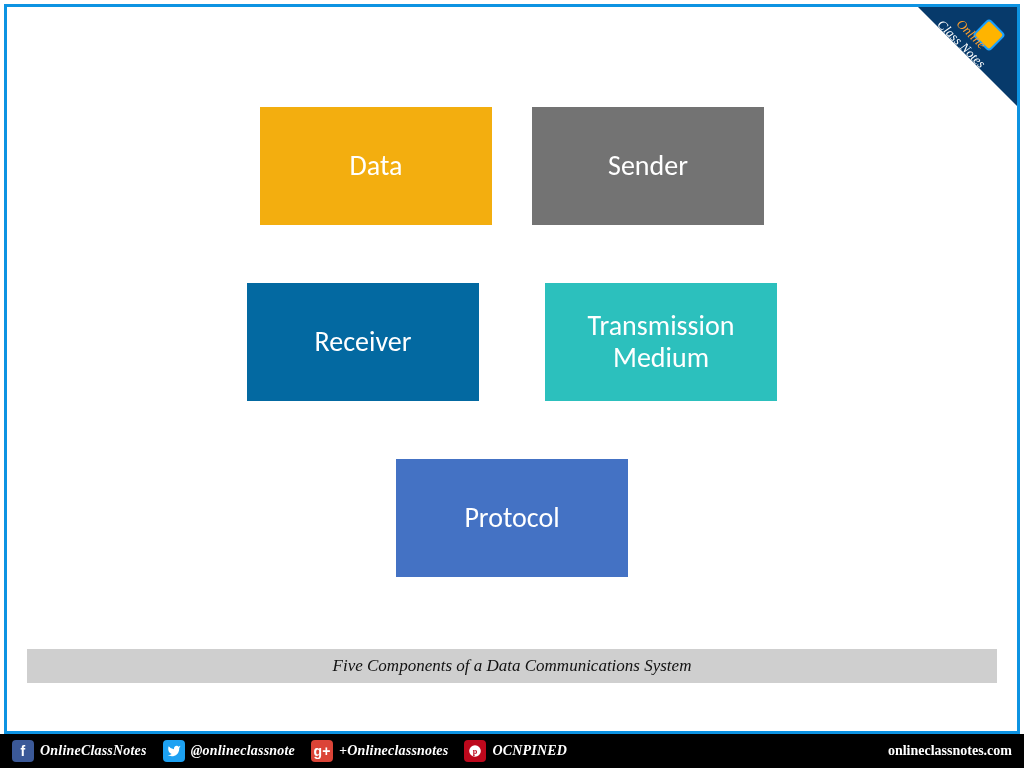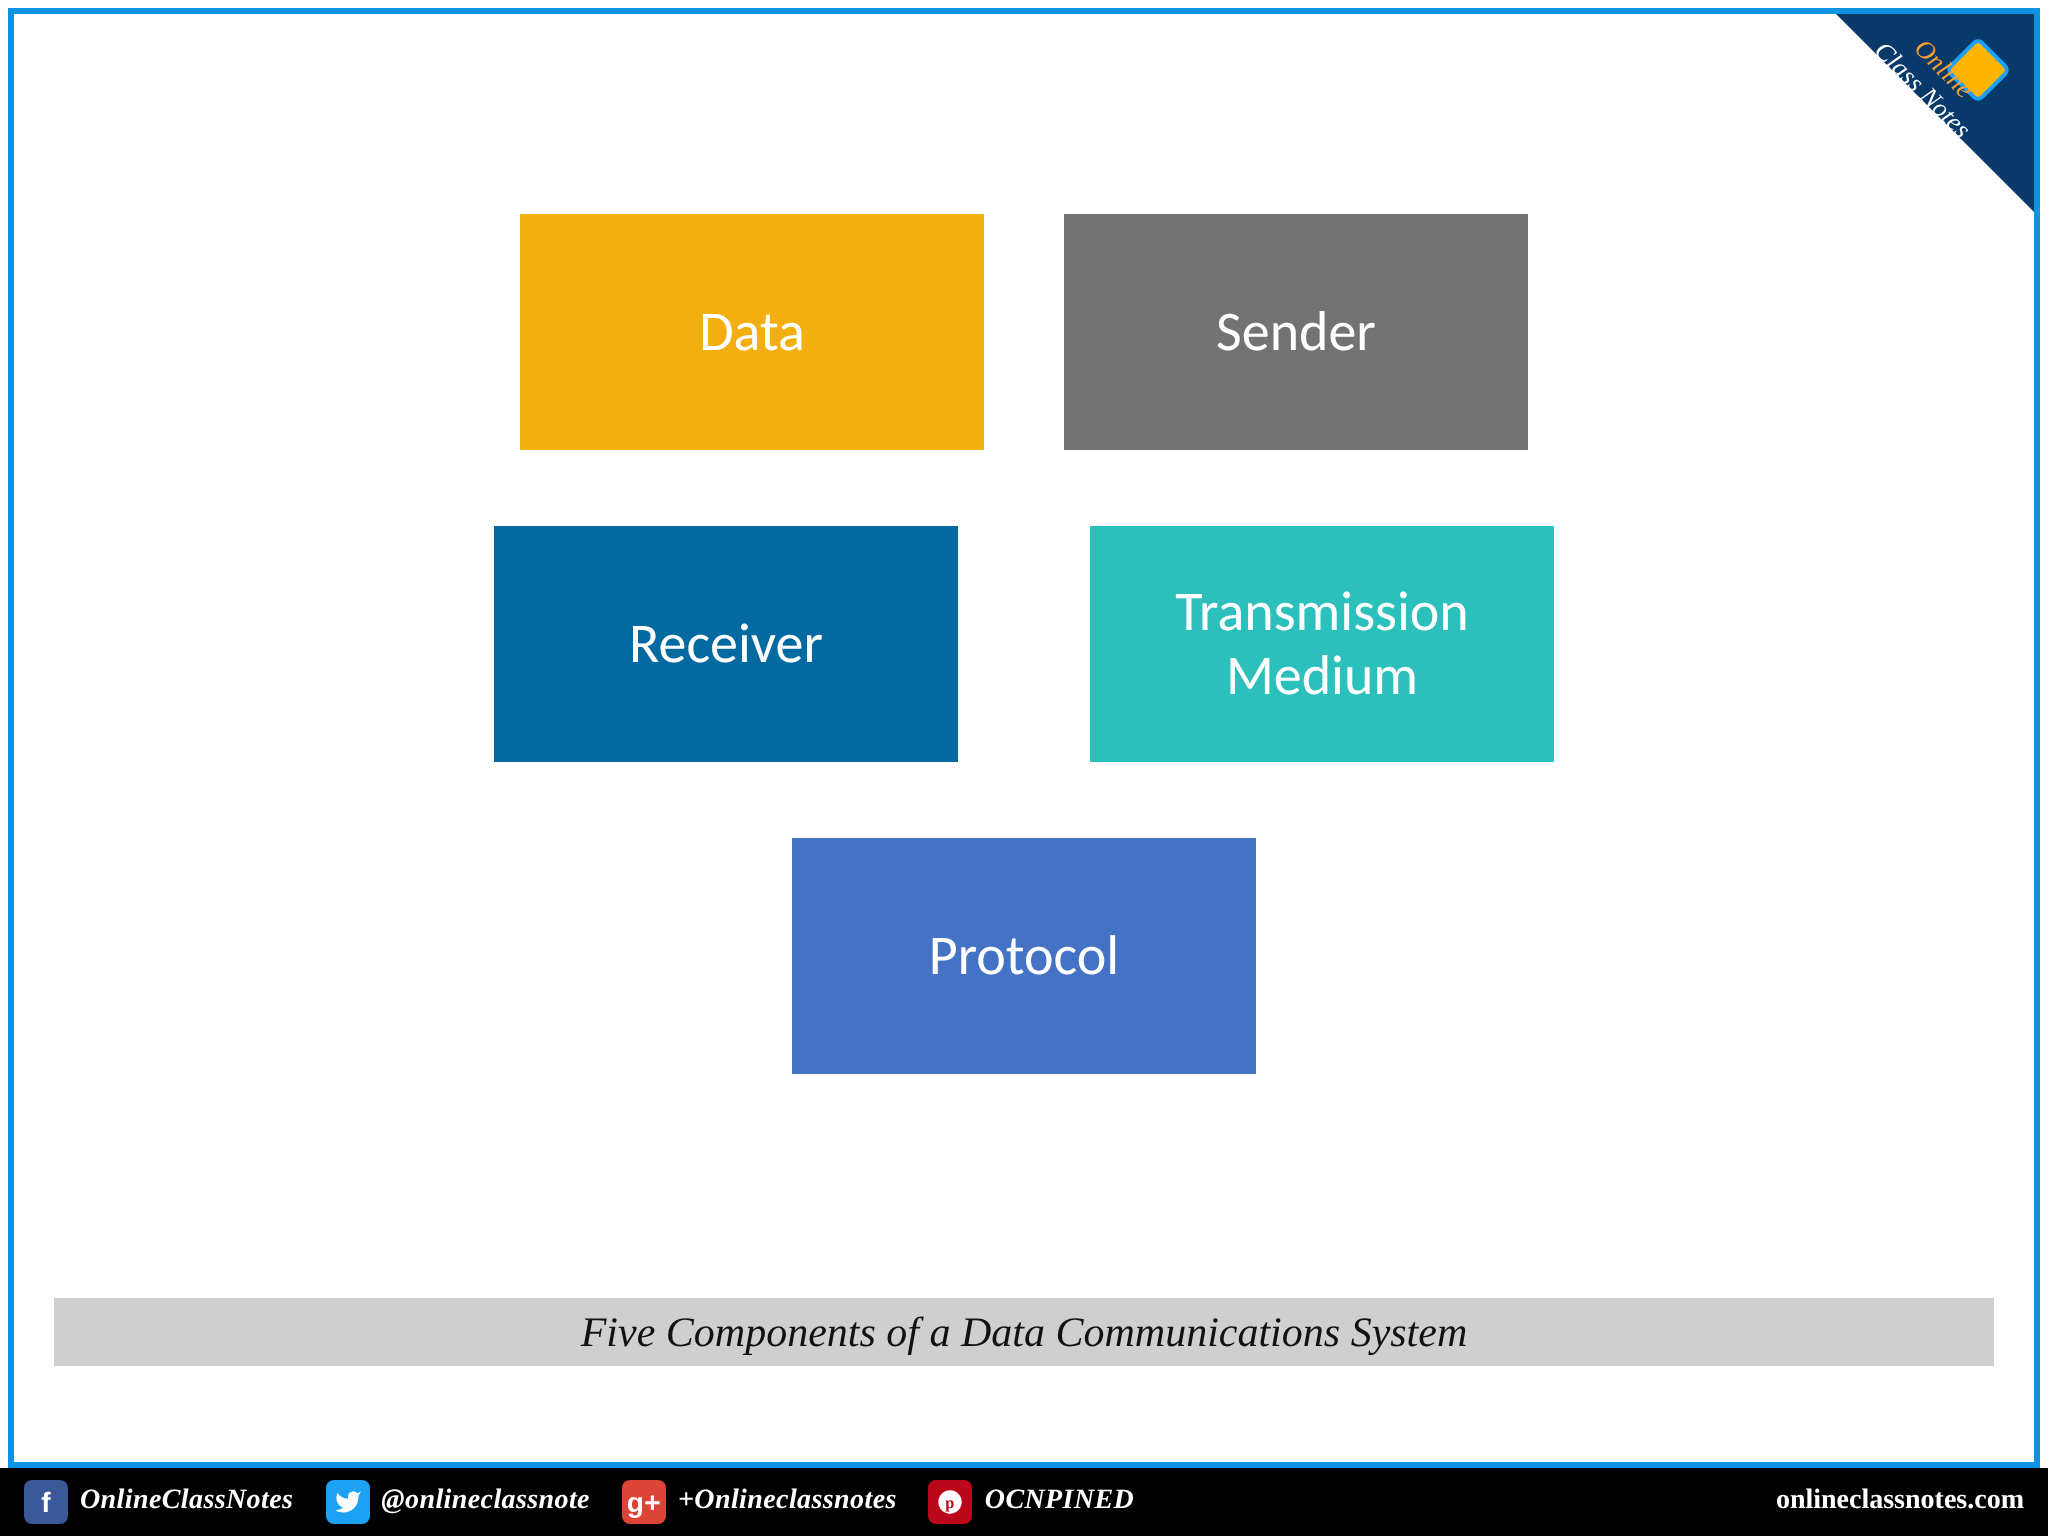--- a/index.html
+++ b/index.html
@@ -50,21 +50,21 @@
     border: 2px solid #1aa0ff;
     border-radius: 4px;
     transform: rotate(45deg);
   }
   .boxes {
     position: absolute;
     top: 100px; left: 0; right: 0;
     display: flex;
     flex-direction: column;
     align-items: center;
-    gap: 38px;
+    gap: 58px;
   }
   .row {
     display: flex;
     gap: 40px;
   }
   .box {
     width: 232px;
     height: 118px;
     display: flex;
     align-items: center;
@@ -86,21 +86,21 @@
     position: absolute;
     left: 20px; right: 20px;
     bottom: 48px;
     height: 34px;
     background: #cfcfcf;
     display: flex;
     align-items: center;
     justify-content: center;
     font-style: italic;
     font-family: "Times New Roman", Times, serif;
-    font-size: 21px;
+    font-size: 17px;
     color: #111;
   }
 
   .footer {
     position: absolute;
     left: 0; right: 0; bottom: 0;
     height: 34px;
     background: #000;
     color: #fff;
     display: flex;

